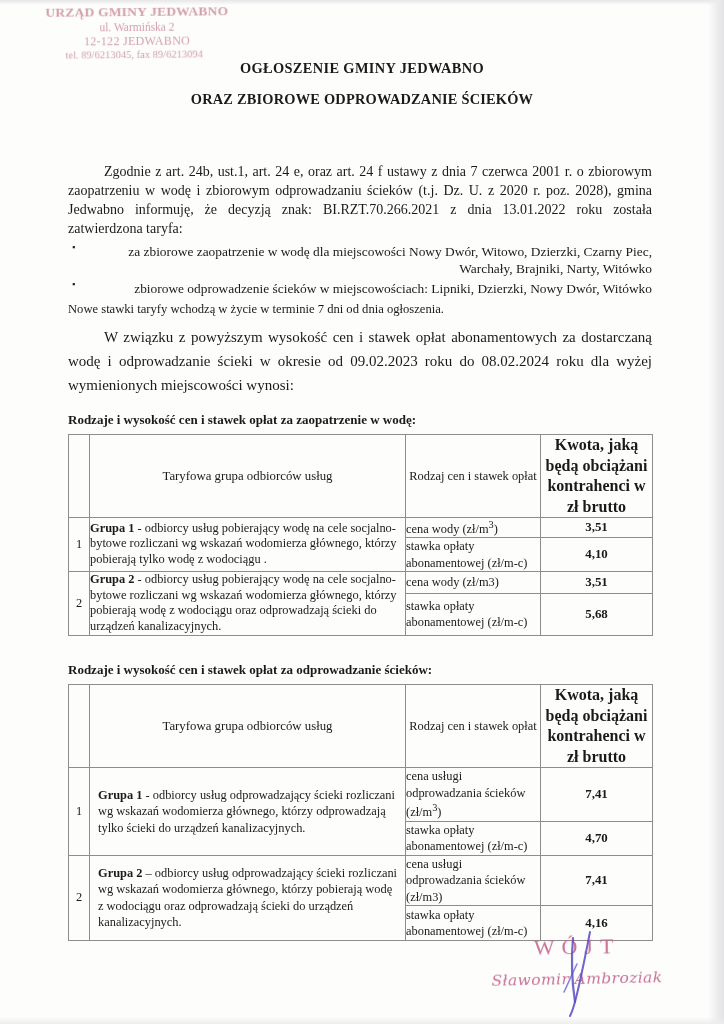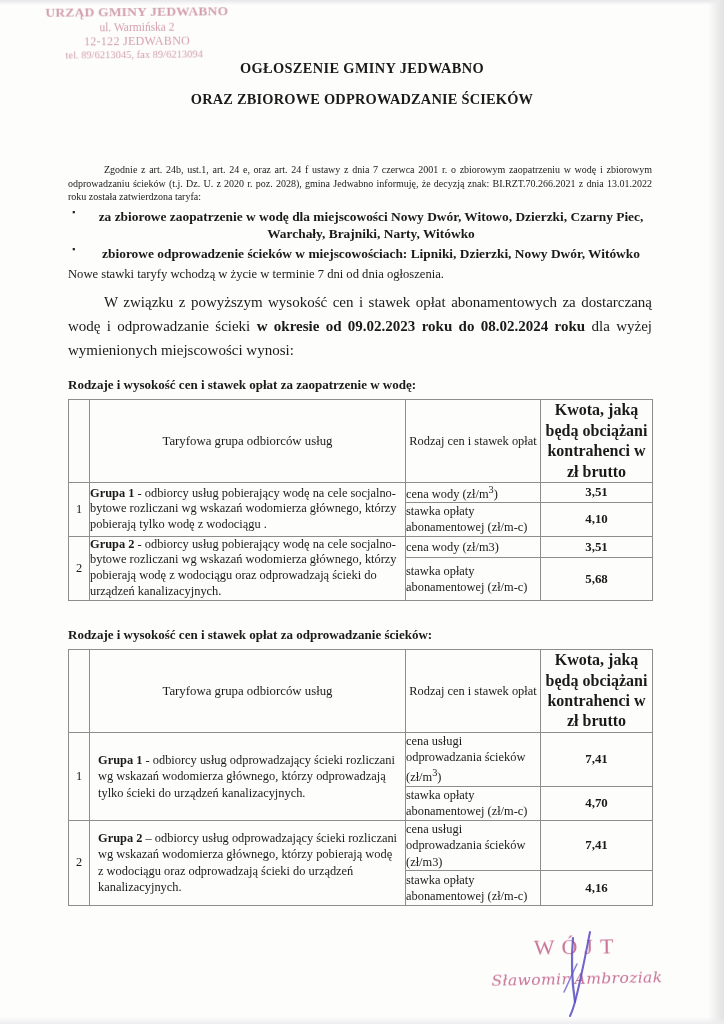--- a/index.html
+++ b/index.html
@@ -104,40 +104,40 @@
 
   
   .body-area {
     position: absolute;
     left: 68px;
     top: 163px;
     width: 584px;
   }
   p.para {
     margin: 0;
-    font-size: 10px;
+    font-size: 14px;
     line-height: 1.35;
     text-align: justify;
     text-justify: inter-word;
   }
   p.para.indent { text-indent: 36px; }
 
   ul.loc-list {
     list-style: none;
     margin: 4px 0 0 0;
     padding: 0;
   }
   ul.loc-list li {
     position: relative;
     padding-left: 22px;
     font-size: 13.4px;
-    font-weight: bold;
+    font-weight: normal;
     line-height: 1.3;
     margin-bottom: 3px;
-    text-align: center;
+    text-align: right;
   }
   ul.loc-list li::before {
     content: "\25AA";
     position: absolute;
     left: 4px;
     top: -1px;
     font-size: 9px;
     color: #222;
   }
 
@@ -147,21 +147,21 @@
     line-height: 1.3;
   }
 
   .big-para {
     margin-top: 9px;
     font-size: 15px;
     line-height: 1.58;
     text-align: justify;
   }
   .big-para .ind { display: inline-block; width: 36px; }
-  .big-para b { font-weight: bold; }
+  .big-para b { font-weight: normal; }
 
   .table-caption {
     font-size: 13px;
     font-weight: bold;
     margin: 13px 0 6px 0;
   }
 
   
   table.tariff {
     border-collapse: collapse;

